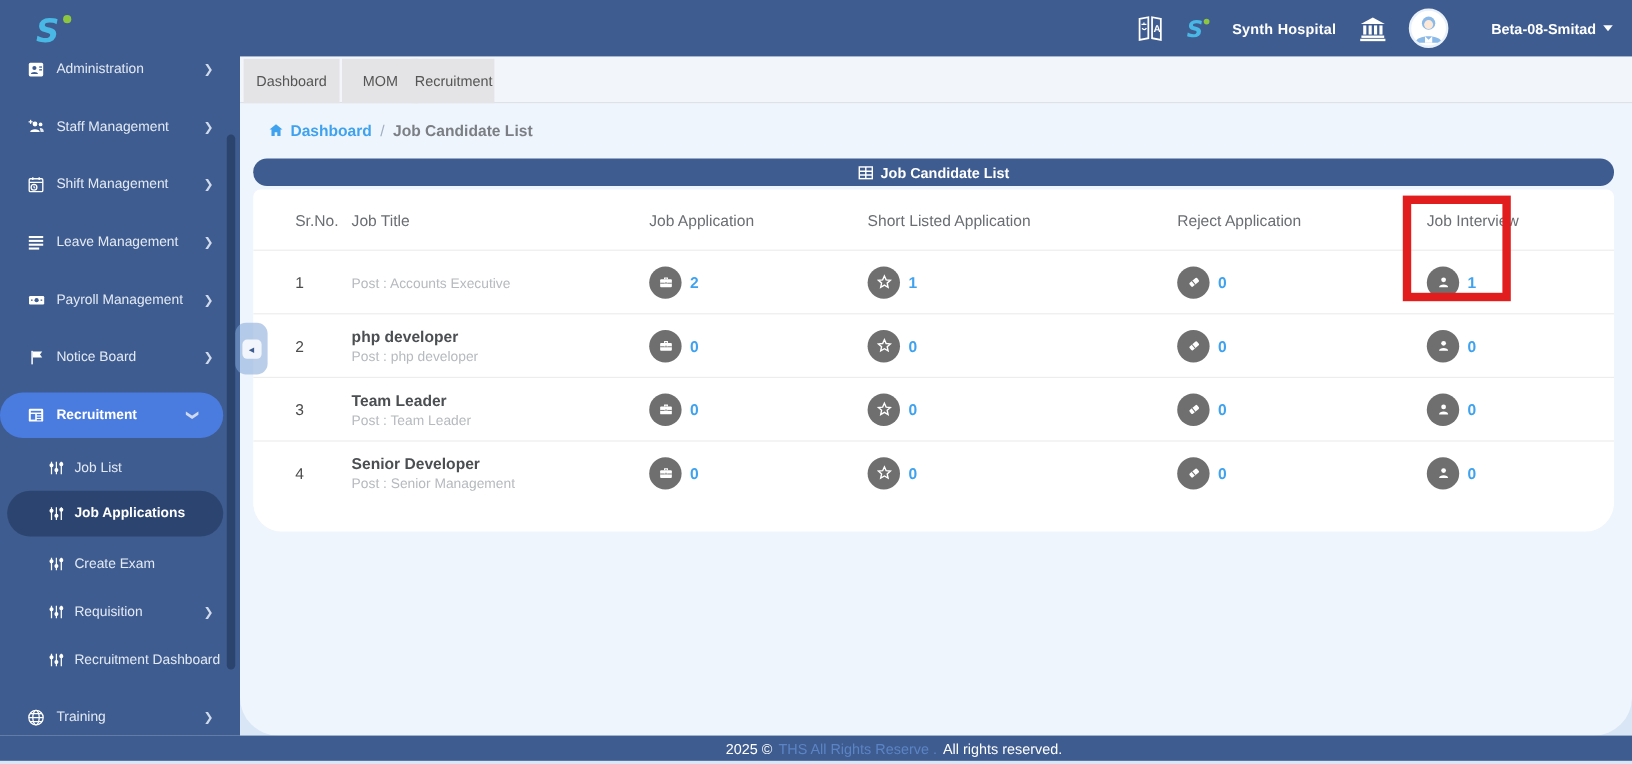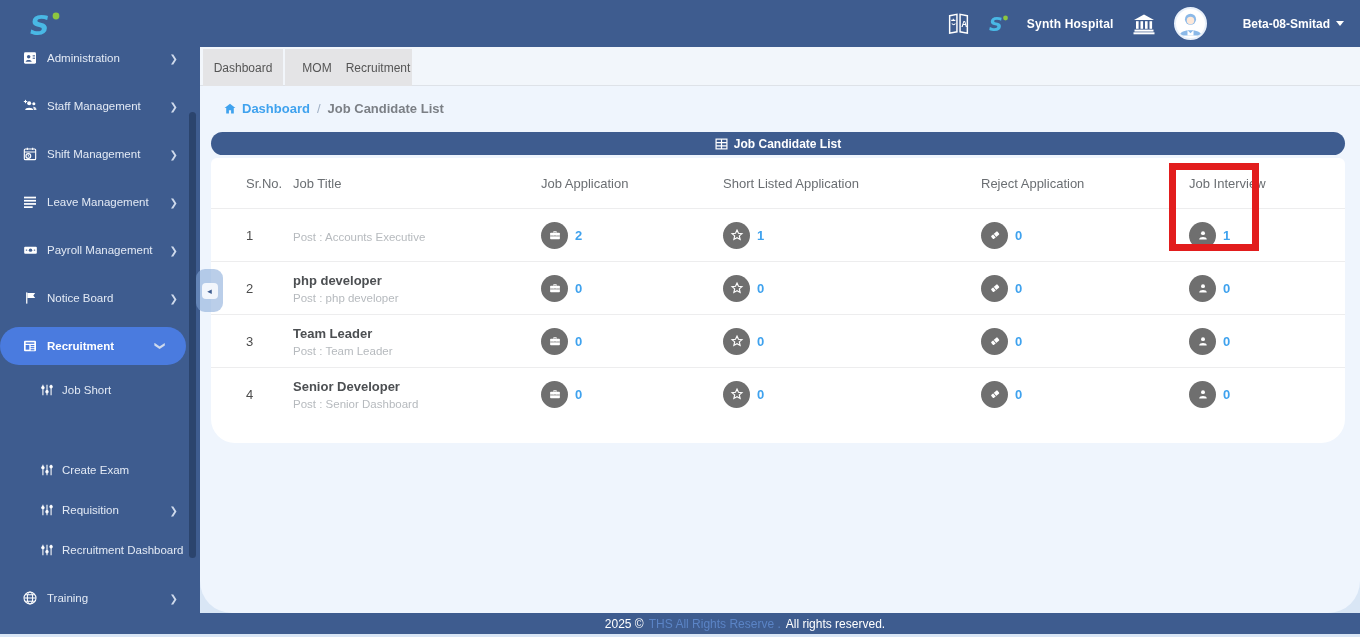--- a/index.html
+++ b/index.html
@@ -220,23 +220,34 @@
 
   <div class="menu-item submenu-item" style="top:371px">
     <span class="mi-icon">
       <svg width="14" height="15" viewBox="0 0 24 24" stroke="#fff" stroke-width="1.8" fill="#fff">
           <path d="M5 3 v18 M12 3 v18 M19 3 v18"></path>
           <circle cx="5" cy="8" r="2"></circle>
           <circle cx="12" cy="15" r="2"></circle>
           <circle cx="19" cy="6.5" r="2"></circle>
         </svg>
     </span>
-    <span class="mi-label">Job Short</span>
-  </div>
-
+    <span class="mi-label">Job List</span>
+  </div>
+
+  <div class="menu-item submenu-item active-sub" style="top:409px">
+    <span class="mi-icon">
+      <svg width="14" height="15" viewBox="0 0 24 24" stroke="#fff" stroke-width="1.8" fill="#fff">
+          <path d="M5 3 v18 M12 3 v18 M19 3 v18"></path>
+          <circle cx="5" cy="8" r="2"></circle>
+          <circle cx="12" cy="15" r="2"></circle>
+          <circle cx="19" cy="6.5" r="2"></circle>
+        </svg>
+    </span>
+    <span class="mi-label">Job Applications</span>
+  </div>
 
   <div class="menu-item submenu-item" style="top:451px">
     <span class="mi-icon">
       <svg width="14" height="15" viewBox="0 0 24 24" stroke="#fff" stroke-width="1.8" fill="#fff">
           <path d="M5 3 v18 M12 3 v18 M19 3 v18"></path>
           <circle cx="5" cy="8" r="2"></circle>
           <circle cx="12" cy="15" r="2"></circle>
           <circle cx="19" cy="6.5" r="2"></circle>
         </svg>
     </span>
@@ -462,21 +473,21 @@
             </svg>
           </span>
         <span class="count-link">0</span>
       </span>
     </div>
 
     <div class="trow tdata-row">
       <span class="cell-sr">4</span>
       <span>
         <div class="jobtitle">Senior Developer</div>
-        <div class="jobpost">Post : Senior Dashboard</div>
+        <div class="jobpost">Post : Senior Management</div>
       </span>
       <span class="countcell">
         <span class="ic-circle">
             <svg width="14" height="13" viewBox="0 0 24 24" fill="#fff">
               <path d="M9 4 h6 v3 h-2 v-1.4 h-2 V7 H9 Z"></path>
               <rect x="3" y="7" width="18" height="12" rx="1.5"></rect>
               <rect x="3" y="12.2" width="18" height="1.4" fill="#6f6f6f"></rect>
               <rect x="10.5" y="11" width="3" height="3" rx=".5" fill="#6f6f6f" stroke="#fff" stroke-width="1"></rect>
             </svg>
           </span>

